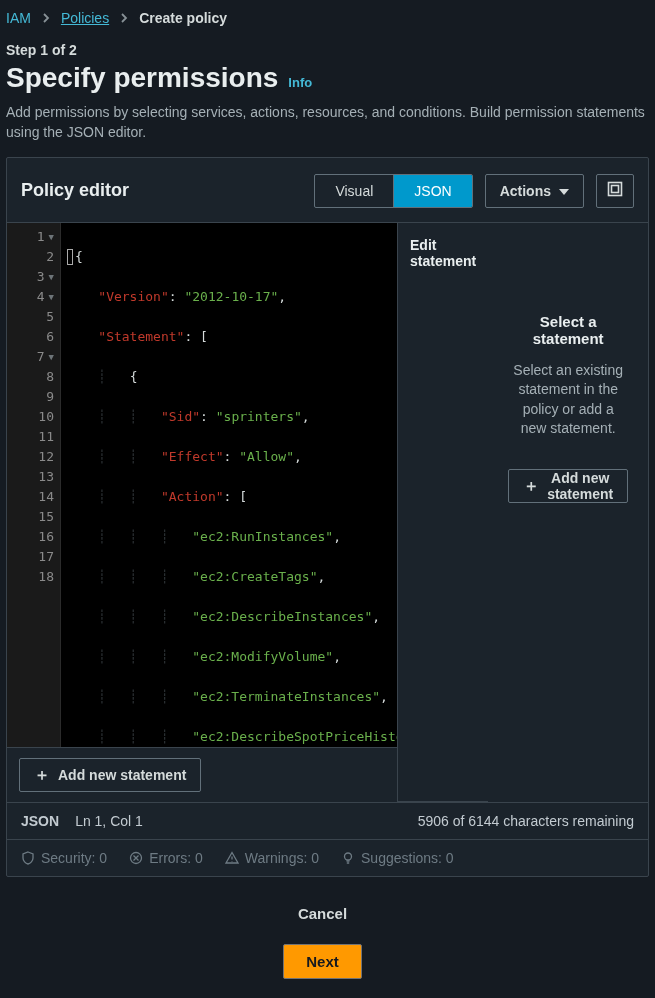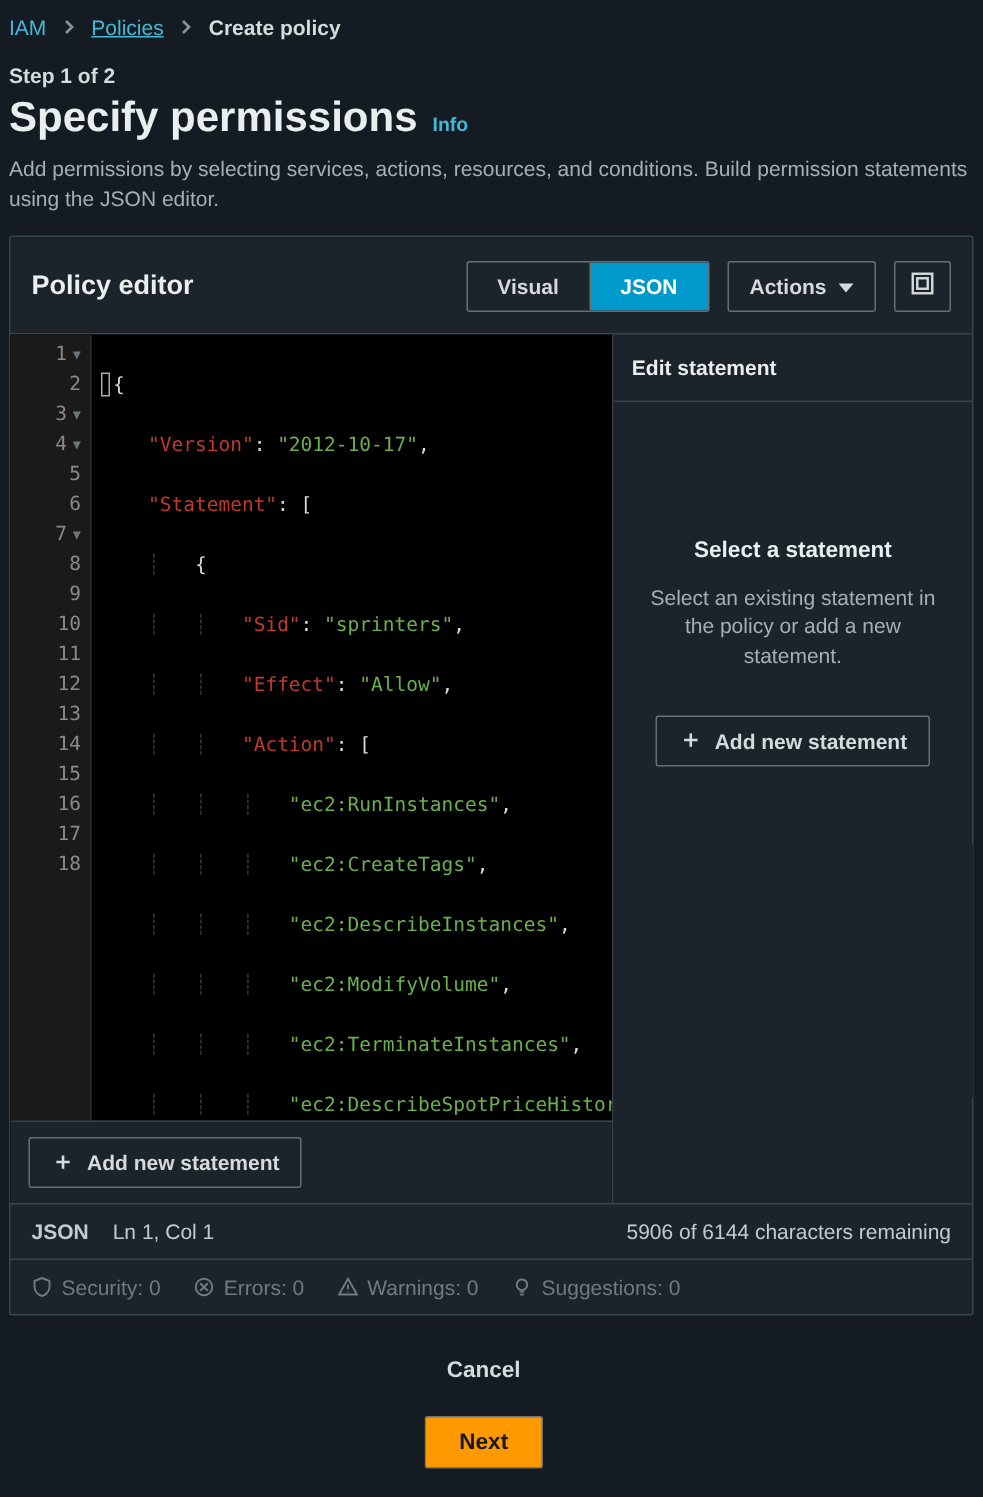--- a/index.html
+++ b/index.html
@@ -28,21 +28,21 @@
   .info-link { color:#44b9d6; font-size:13px; font-weight:700; }
   .subtext { color:#a5b0b6; font-size:14px; line-height:1.45; margin-top:8px; margin-bottom:14px; max-width:640px; }
 
   
   .card { background:#1b232b; border:1px solid #3a444d; border-radius:2px; }
   .card-header { display:flex; align-items:center; justify-content:space-between; padding:16px 14px 14px; }
   .card-title { font-size:18px; font-weight:700; color:#e9eeef; }
   .header-controls { display:flex; align-items:center; gap:12px; }
 
   .seg { display:flex; border:1px solid #62707a; border-radius:2px; overflow:hidden; height:34px; }
-  .seg button { background:transparent; color:#d5dbdb; border:none; padding:0 20px; font-size:14px; font-weight:700; cursor:pointer; }
+  .seg button { background:transparent; color:#d5dbdb; border:none; padding:0 20px; font-size:14px; font-weight:400; cursor:pointer; }
   .seg button.active { background:#0099cc; color:#fff; }
   .seg button:not(.active) { border-right:1px solid #62707a; }
 
   .btn { display:inline-flex; align-items:center; gap:8px; background:transparent; border:1px solid #62707a; color:#d5dbdb; font-weight:700; font-size:14px; padding:0 14px; height:34px; border-radius:2px; cursor:pointer; }
   .btn.icon-only { padding:0; width:38px; justify-content:center; }
   .btn .chev { display:inline-block; }
 
   
   .editor-split { display:flex; height:580px; border-top:1px solid #3a444d; }
   .code-panel { display:flex; flex-direction:column; flex:1 1 auto; background:#000; border-right:1px solid #3a444d; min-width:0; }
@@ -55,21 +55,21 @@
   .tok-brace { color:#d5dbdb; }
   .tok-key   { color:#c0392b; } 
   .tok-str   { color:#6ab04c; } 
   .tok-punc  { color:#d5dbdb; }
   .guide { color:#33393d; }
   .code .cursorbox { display:inline-block; width:6px; height:16px; border:1px solid #aaa; vertical-align:middle; margin-right:2px;}
 
   .code-footer { padding:10px 12px; background:#1b232b; border-top:1px solid #3a444d; }
 
   
-  .side-panel { width:250px; background:#1b232b; display:flex; flex-direction:column; }
+  .side-panel { width:250px; background:#1b232b; display:flex; flex-direction:row; }
   .side-header { padding:14px 12px; font-weight:700; color:#e9eeef; border-bottom:1px solid #3a444d; font-size:14px; }
   .side-body { flex:1; display:flex; flex-direction:column; align-items:center; justify-content:flex-start; padding:90px 20px 0; text-align:center; }
   .side-body .sel-title { font-weight:700; color:#e9eeef; font-size:15px; margin-bottom:14px; }
   .side-body .sel-desc { color:#a5b0b6; font-size:14px; line-height:1.4; margin-bottom:30px; }
 
   
   .status1 { display:flex; justify-content:space-between; align-items:center; padding:10px 14px; border-top:1px solid #3a444d; color:#c3cbd1; font-size:14px; }
   .status1 .left { display:flex; gap:16px; }
   .status1 .left .mode { font-weight:700; }
   .status2 { display:flex; gap:22px; align-items:center; padding:10px 14px; border-top:1px solid #3a444d; color:#6e7b84; font-size:14px; }

